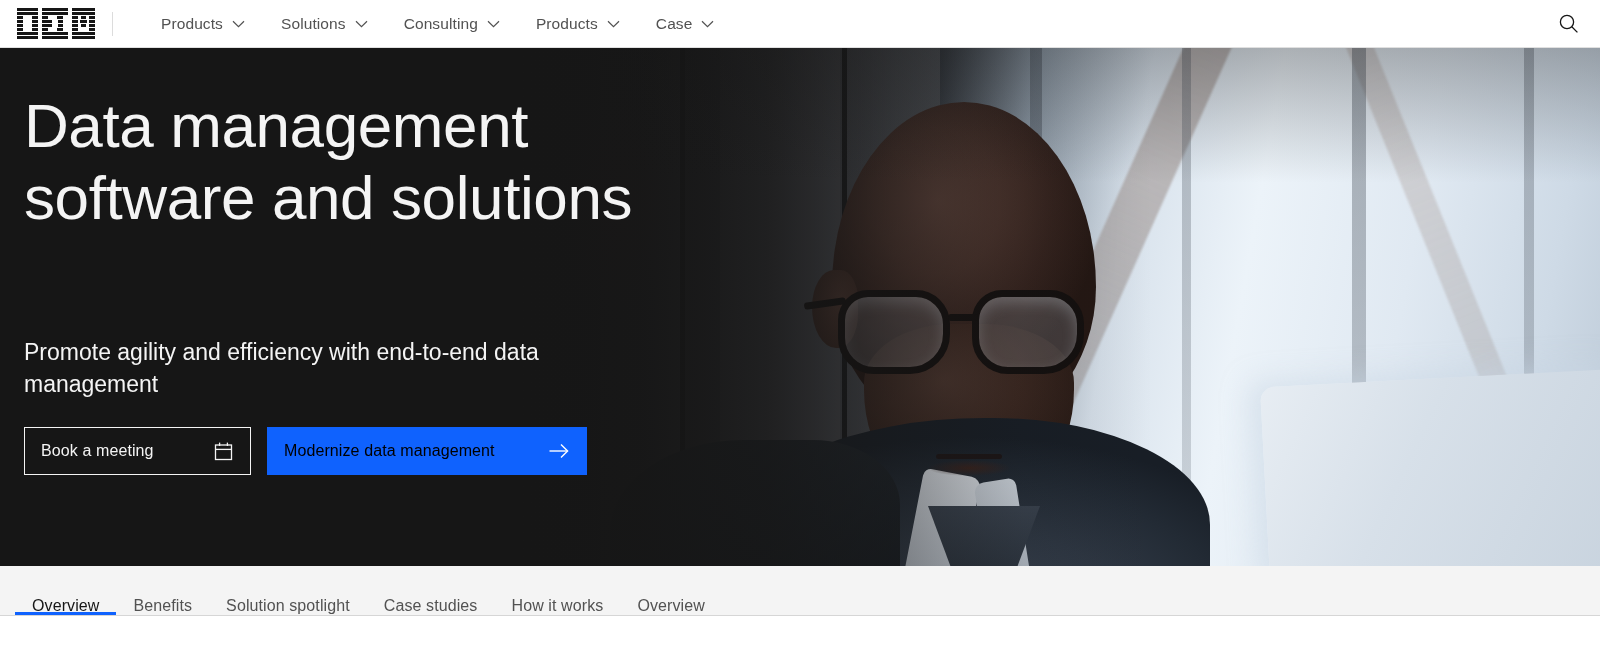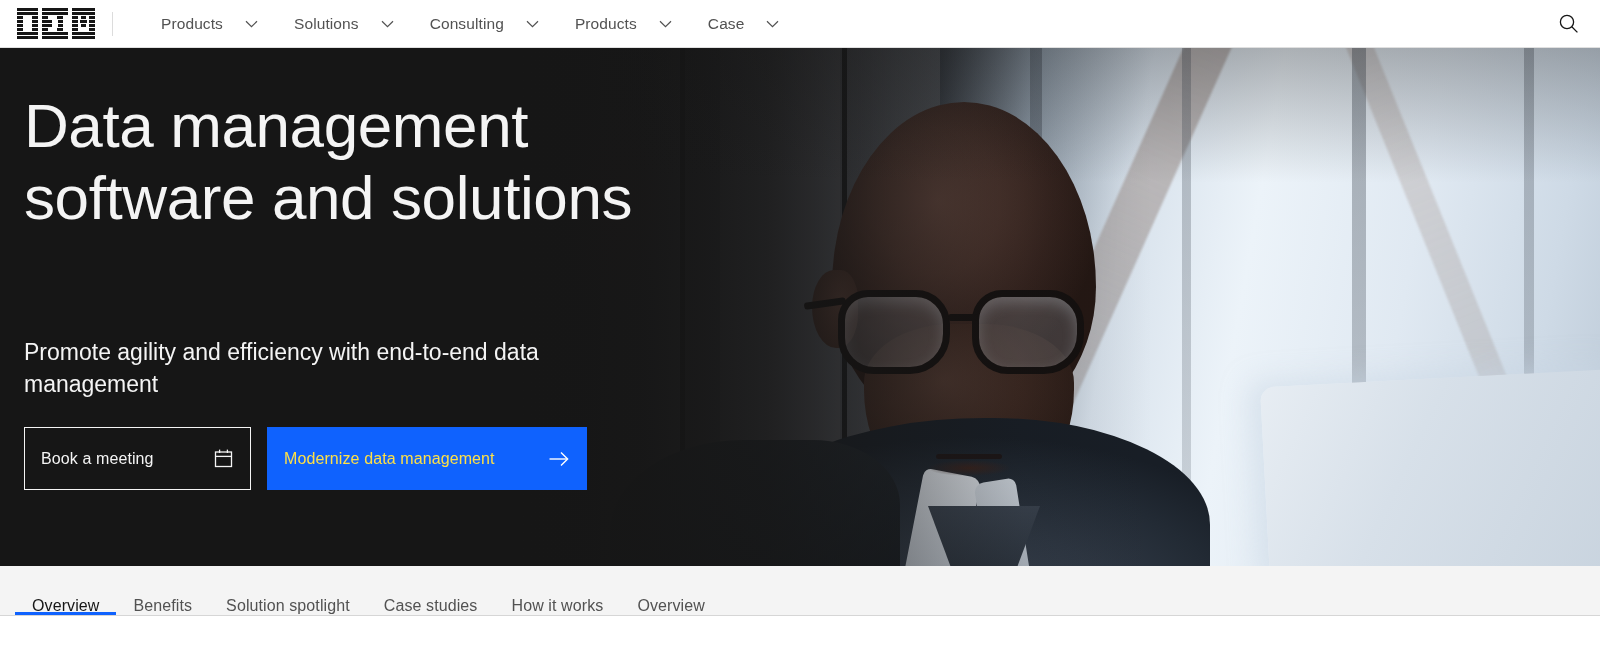--- a/index.html
+++ b/index.html
@@ -29,21 +29,21 @@
 
   .masthead-divider {
     width:1px; height:24px;
     background:#dcdcdc;
     margin-right:30px;
   }
 
   .nav-list { display:flex; align-items:center; height:48px; }
 
   .nav-item {
-    display:flex; align-items:center; gap:22px;
+    display:flex; align-items:center; gap:9px;
     height:48px; padding:0 18px;
     font-size:15.5px; color:#525252; letter-spacing:.1px;
     cursor:pointer; white-space:nowrap;
   }
 
   .chev { display:block; flex-shrink:0; }
 
   .masthead-right {
     margin-left:auto;
     display:flex; align-items:center;
@@ -269,33 +269,33 @@
     margin-top:103px;
     font-size:23px; line-height:1.38;
     font-weight:400; color:#f4f4f4;
     max-width:540px;
   }
 
   .cta-row { display:flex; margin-top:27px; }
 
   .btn {
     display:flex; align-items:center; justify-content:space-between;
-    height:63px; cursor:pointer;
+    height:48px; cursor:pointer;
     font-size:16px; letter-spacing:.1px;
   }
   .btn-secondary {
     width:227px; padding:0 16px;
     border:1px solid #f4f4f4;
     color:#f4f4f4; background:transparent;
   }
 
   .btn-primary {
     width:320px; padding:0 16px;
     margin-left:16px;
-    background:#0f62fe; color:#fde047; border:1px solid #0f62fe;
+    background:#0f62fe; color:#000000; border:1px solid #0f62fe;
   }
 
   .btn-label { white-space:nowrap; }
   .btn-icon { display:block; flex-shrink:0; margin-left:14px; }
 
   
   .tabbar {
     position:absolute; top:566px; left:0;
     width:1600px; height:50px;
     background:#f4f4f4;

